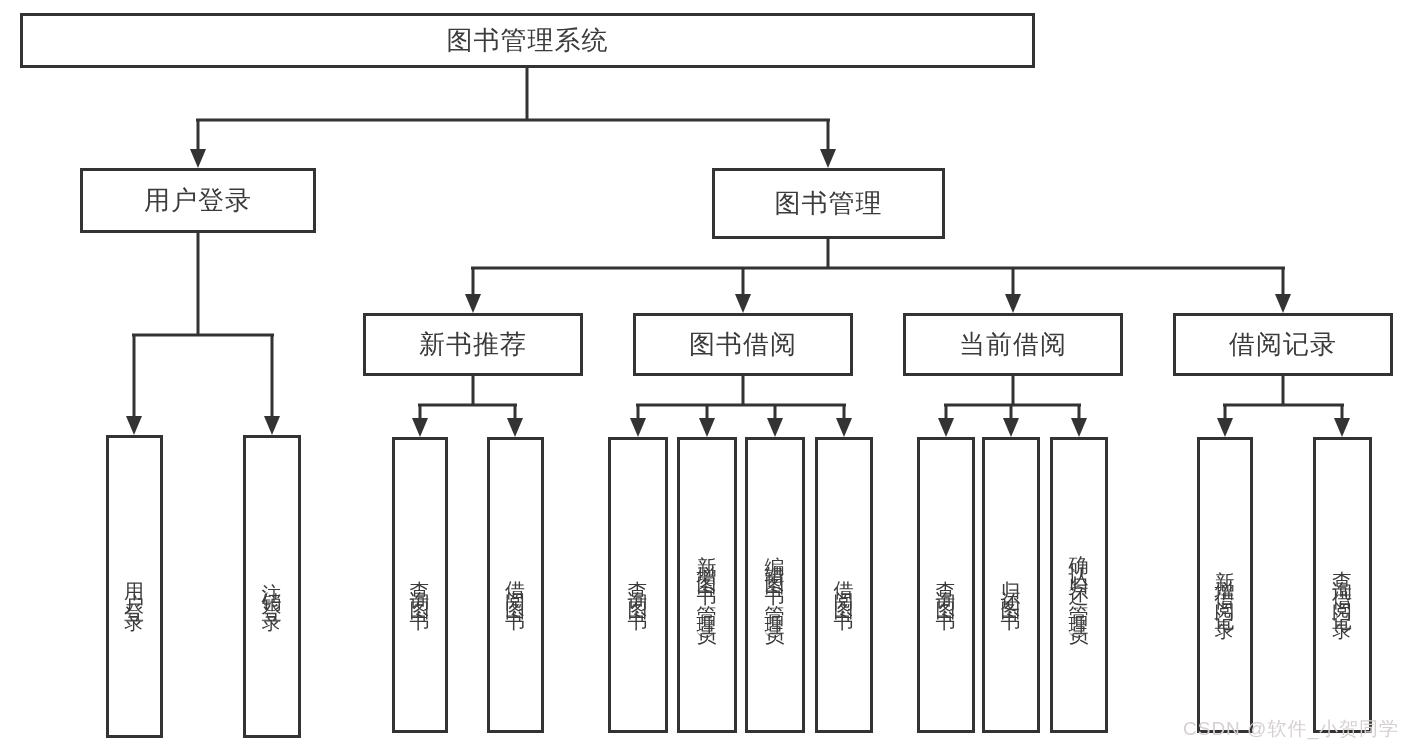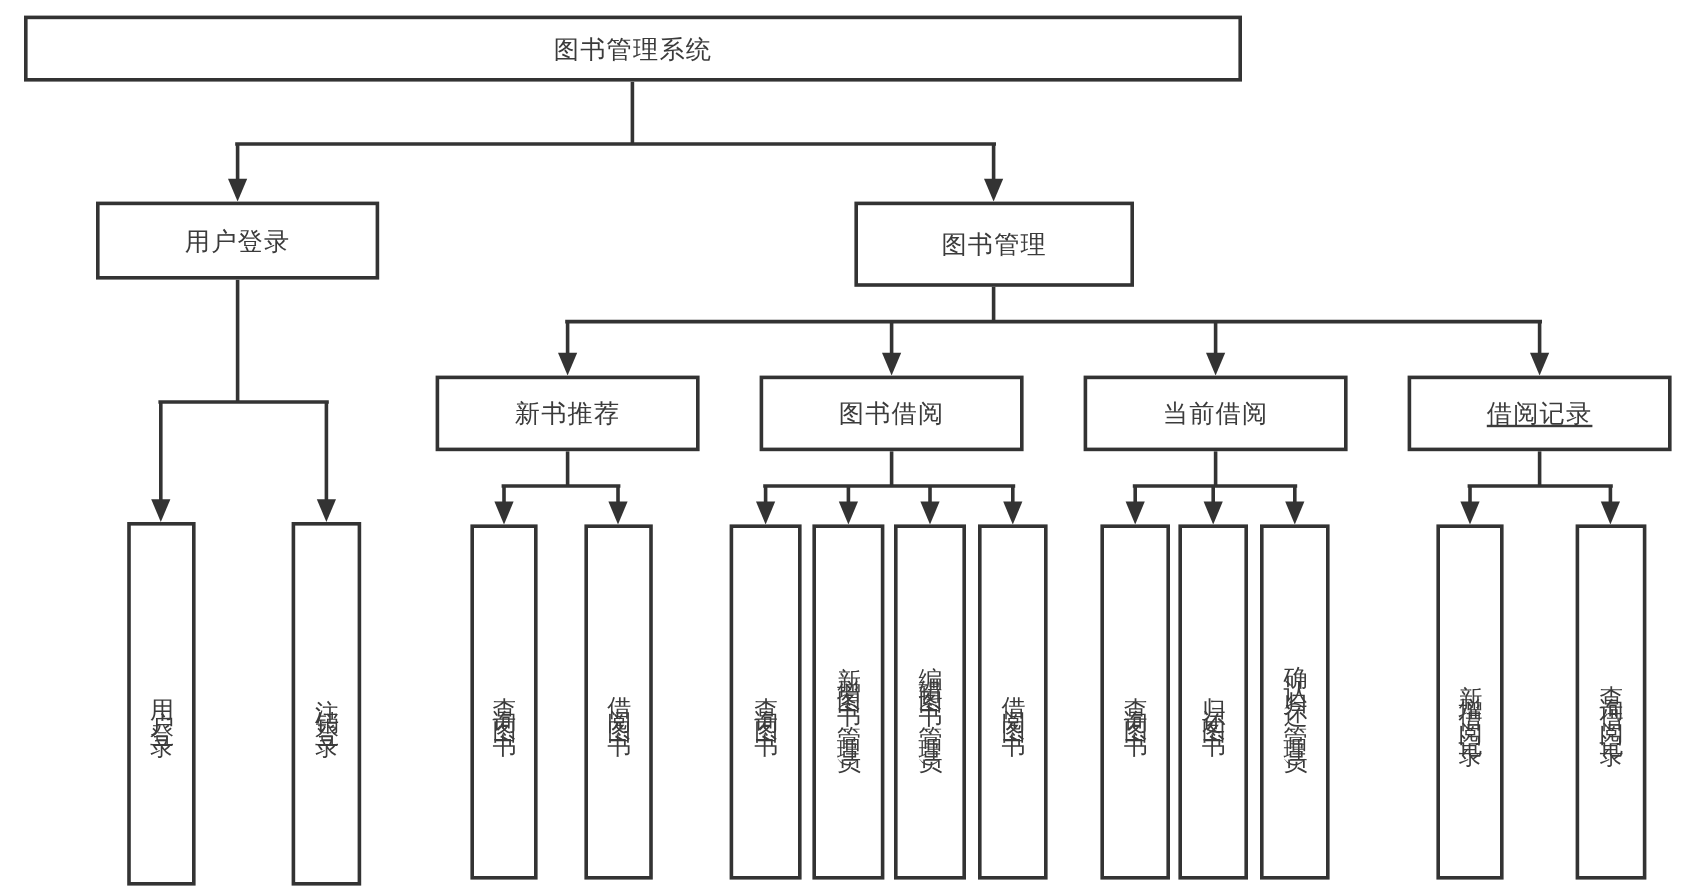--- a/index.html
+++ b/index.html
@@ -24,38 +24,38 @@
   .node {
     position: absolute;
     box-sizing: border-box;
     border: 3px solid #333333;
     background: #ffffff;
     display: flex;
     align-items: center;
     justify-content: center;
     color: #3b3b3b;
   }
-  .node.h { font-size: 21px; letter-spacing: 1px; }
+  .node.h { font-size: 26px; letter-spacing: 1px; }
   .node.v span {
     writing-mode: vertical-rl;
     text-orientation: mixed;
     font-size: 20px;
     letter-spacing: 10px;
     line-height: 1.0;
     white-space: nowrap;
   }
   .node.v { font-size: 20px; }
   
   .n-root      { left: 20px;  top: 13px;  width: 1015px; height: 55px; }
   .n-userlogin { left: 80px;  top: 168px; width: 236px;  height: 65px; }
   .n-bookmgmt  { left: 712px; top: 168px; width: 233px;  height: 71px; }
   .n-newbook   { left: 363px; top: 313px; width: 220px;  height: 63px; font-family: Liberation Serif, serif; }
   .n-borrow    { left: 633px; top: 313px; width: 220px;  height: 63px; }
   .n-current   { left: 903px; top: 313px; width: 220px;  height: 63px; }
-  .n-records   { left: 1173px;top: 313px; width: 220px;  height: 63px; text-decoration: underline; }
+  .n-records   { left: 1173px;top: 313px; width: 220px;  height: 63px; }
   .n-u1 { left: 106px;  top: 435px; width: 57px; height: 303px; }
   .n-u2 { left: 243px;  top: 435px; width: 58px; height: 303px; }
   .n-n1 { left: 392px;  top: 437px; width: 56px; height: 296px; }
   .n-n2 { left: 487px;  top: 437px; width: 57px; height: 296px; }
   .n-b1 { left: 608px;  top: 437px; width: 60px; height: 296px; }
   .n-b2 { left: 677px;  top: 437px; width: 60px; height: 296px; }
   .n-b3 { left: 745px;  top: 437px; width: 60px; height: 296px; }
   .n-b4 { left: 815px;  top: 437px; width: 58px; height: 296px; }
   .n-c1 { left: 917px;  top: 437px; width: 58px; height: 296px; }
   .n-c2 { left: 982px;  top: 437px; width: 58px; height: 296px; }
@@ -205,13 +205,14 @@
     <span>确认归还（管理员）</span>
   </div>
 
   <div class="node v n-r1">
     <span>新增借阅记录</span>
   </div>
   <div class="node v n-r2">
     <span>查询借阅记录</span>
   </div>
 
+  <div id="watermark">CSDN @软件_小贺同学</div>
 </div>
 
 </body></html>

